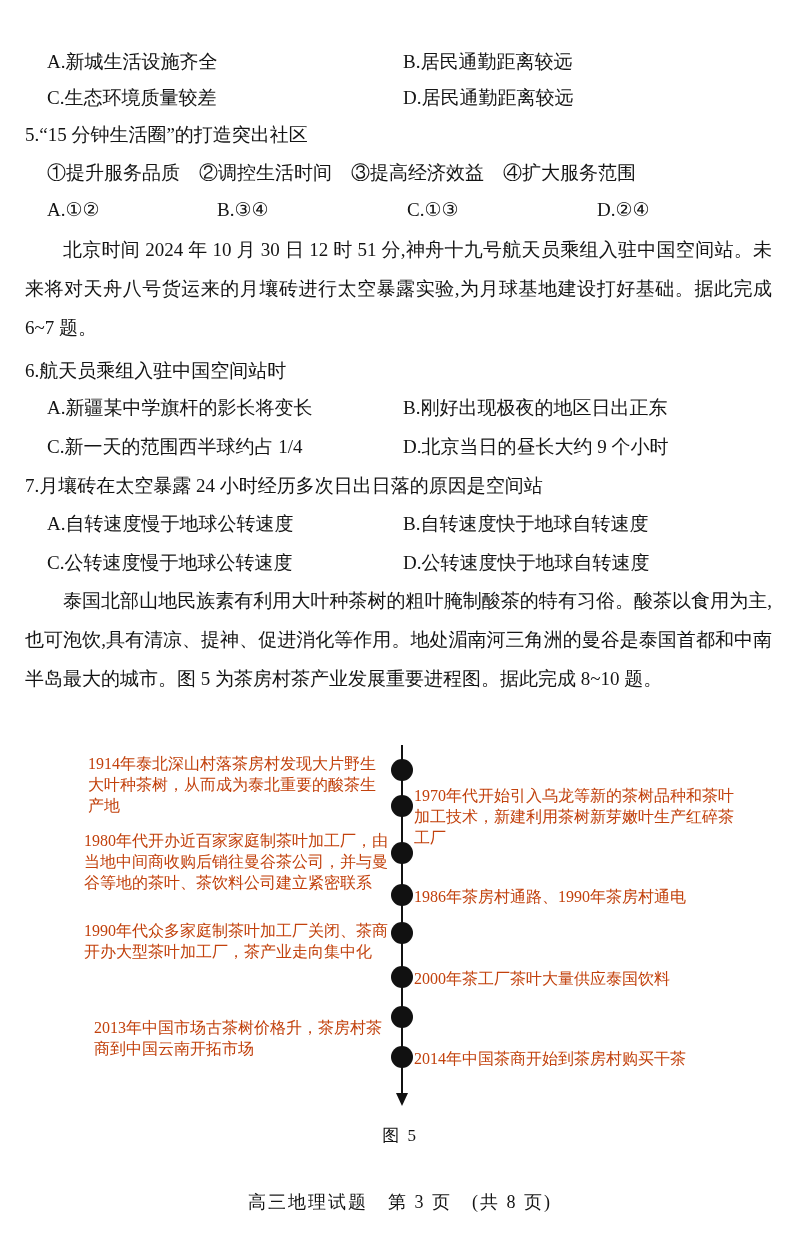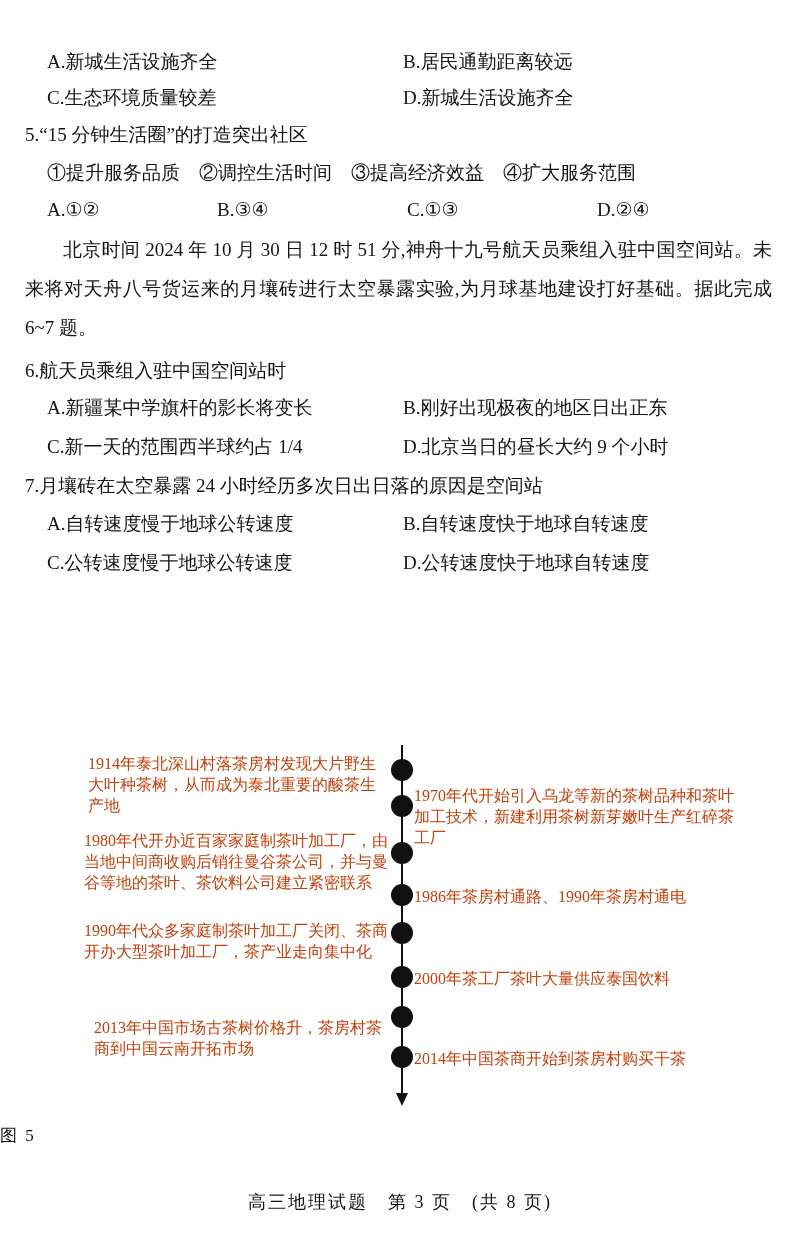--- a/index.html
+++ b/index.html
@@ -69,38 +69,38 @@
   .e1 { top:45px;  width:330px; }
   .e2 { top:90px;  width:306px; }
   .e3 { top:146px; width:330px; white-space:nowrap; }
   .e4 { top:180px; width:306px; }
   .e5 { top:228px; width:330px; white-space:nowrap;font-family:Liberation Serif, serif; }
   .e6 { top:277px; width:296px; }
   .e7 { top:308px; width:330px; white-space:nowrap; }
 
   .fig-caption {
     position:absolute; top:384px; left:0; width:800px;
-    font-size:17px; letter-spacing:2px;
+    text-align:center; font-size:17px; letter-spacing:2px;
   }
 
   .footer {
     position:absolute; top:1190px; left:0; width:800px;
     text-align:center; font-size:18px; letter-spacing:2px;
   }
 </style>
 </head>
 <body>
 
 <div class="page">
 
   <div class="opt-grid2">
     <div>A.新城生活设施齐全</div>
     <div>B.居民通勤距离较远</div>
     <div>C.生态环境质量较差</div>
-    <div>D.新城生活设施齐全</div>
+    <div>D.居民通勤距离较远</div>
   </div>
 
   <div class="stem mt16">5.“15 分钟生活圈”的打造突出社区</div>
   <div class="items-line">①提升服务品质　②调控生活时间　③提高经济效益　④扩大服务范围</div>
   <div class="opt-grid4">
     <div>A.①②</div>
     <div>B.③④</div>
     <div>C.①③</div>
     <div>D.②④</div>
   </div>
@@ -116,20 +116,21 @@
   </div>
 
   <div class="stem mt18">7.月壤砖在太空暴露 24 小时经历多次日出日落的原因是空间站</div>
   <div class="opt-grid2 g18b">
     <div>A.自转速度慢于地球公转速度</div>
     <div>B.自转速度快于地球自转速度</div>
     <div>C.公转速度慢于地球公转速度</div>
     <div>D.公转速度快于地球自转速度</div>
   </div>
 
+  <div class="passage p2">泰国北部山地民族素有利用大叶种茶树的粗叶腌制酸茶的特有习俗。酸茶以食用为主,也可泡饮,具有清凉、提神、促进消化等作用。地处湄南河三角洲的曼谷是泰国首都和中南半岛最大的城市。图 5 为茶房村茶产业发展重要进程图。据此完成 8~10 题。</div>
 
   <div class="figure">
     <div class="tl-line"></div>
     <div class="tl-arrowhead"></div>
 
     <div class="tl-dot d0"></div>
     <div class="tl-dot d1"></div>
     <div class="tl-dot d2"></div>
     <div class="tl-dot d3"></div>
     <div class="tl-dot d4"></div>

